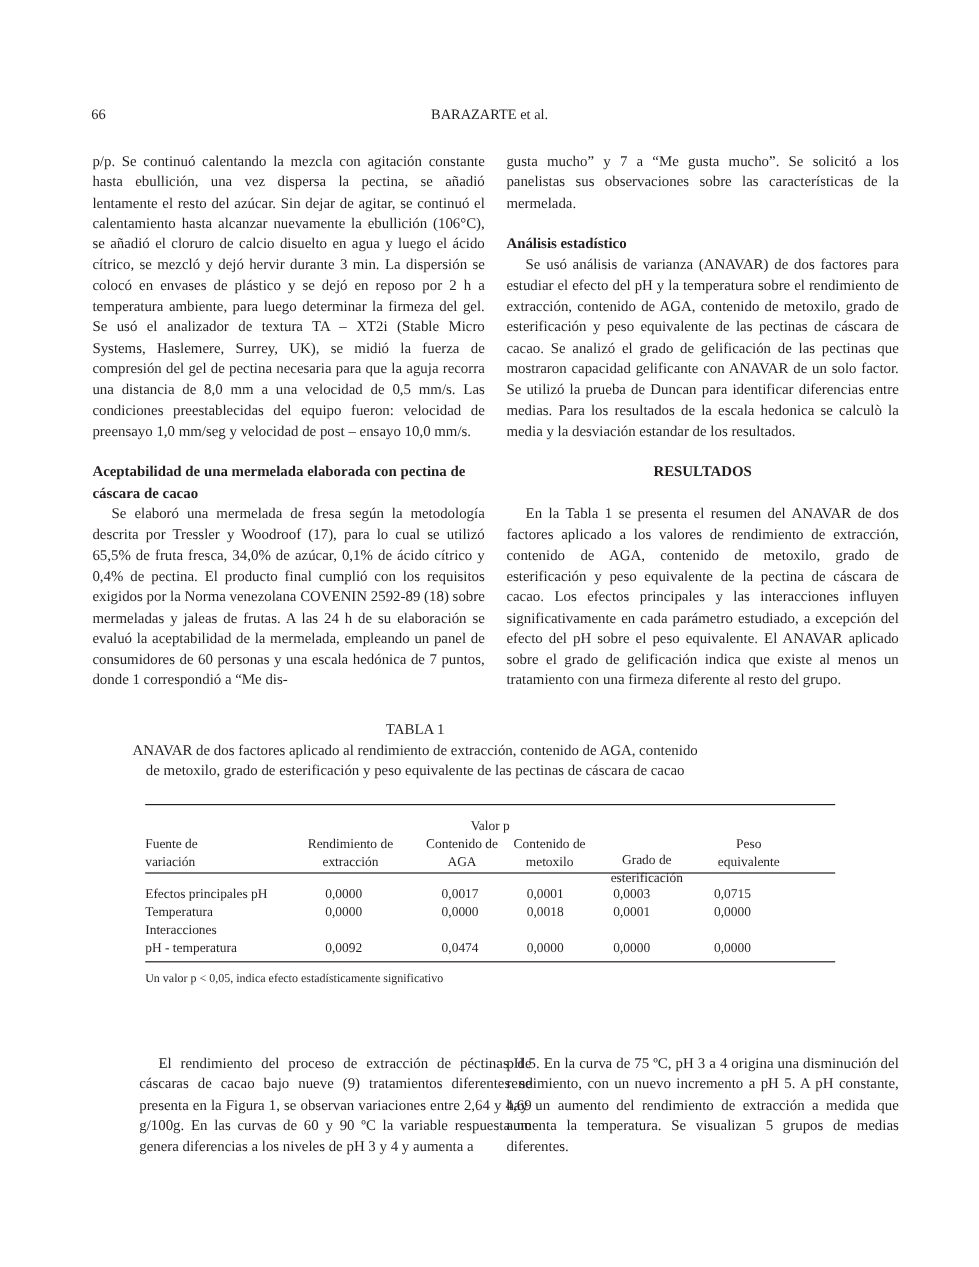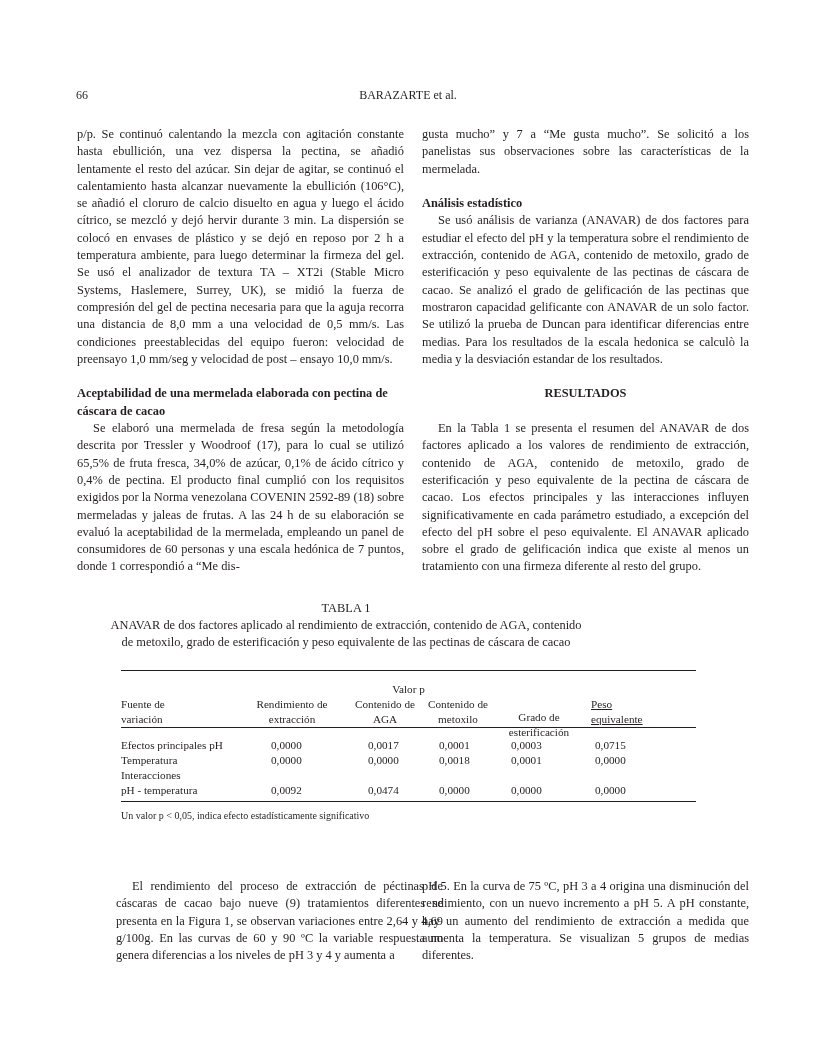--- a/index.html
+++ b/index.html
@@ -22,21 +22,21 @@
     .table-caption { position: absolute; left: 0; width: 692px; top: 600px; text-align: center; font-size: 12.4px; line-height: 17px; }
     .rule { position: absolute; left: 121px; width: 575px; border-top: 1px solid #231f20; }
     .tbl { position: absolute; left: 121px; width: 575px; font-size: 11.2px; line-height: 15px; }
     .tbl .row { position: relative; height: 15px; }
     .tbl .cell { position: absolute; top: 0; white-space: nowrap; }
     .c0 { left: 0; }
     .c1 { left: 128px; width: 86px; text-align: center; }
     .c2 { left: 228px; width: 72px; text-align: center; }
     .c3 { left: 300px; width: 74px; text-align: center; }
     .c4 { left: 375px; width: 86px; text-align: center; margin-top: 13px; }
-    .c5 { left: 470px; width: 86px; text-align: left; text-decoration: underline; }
+    .c5 { left: 460px; width: 86px; text-align: center; }
     .v1 { left: 150px; }
     .v2 { left: 247px; }
     .v3 { left: 318px; }
     .v4 { left: 390px; }
     .v5 { left: 474px; }
     .valor-p { position: absolute; left: 0; width: 575px; text-align: center; }
     .footnote { position: absolute; left: 121px; top: 810px; font-size: 10px; }
     .bottom-left { top: 878px; margin-left: 39px; }
     .bottom-right { top: 878px; }
   </style>

